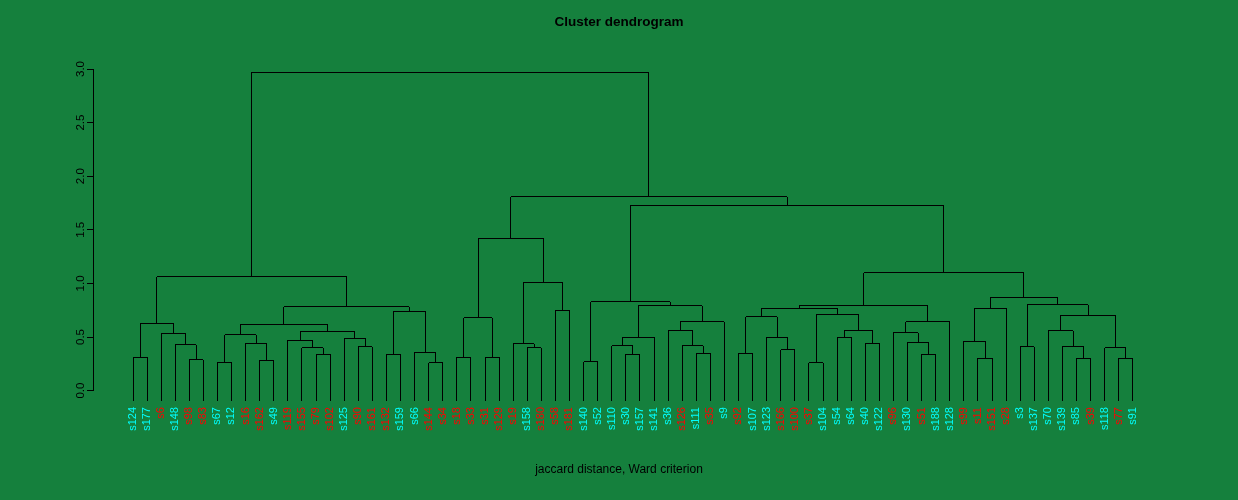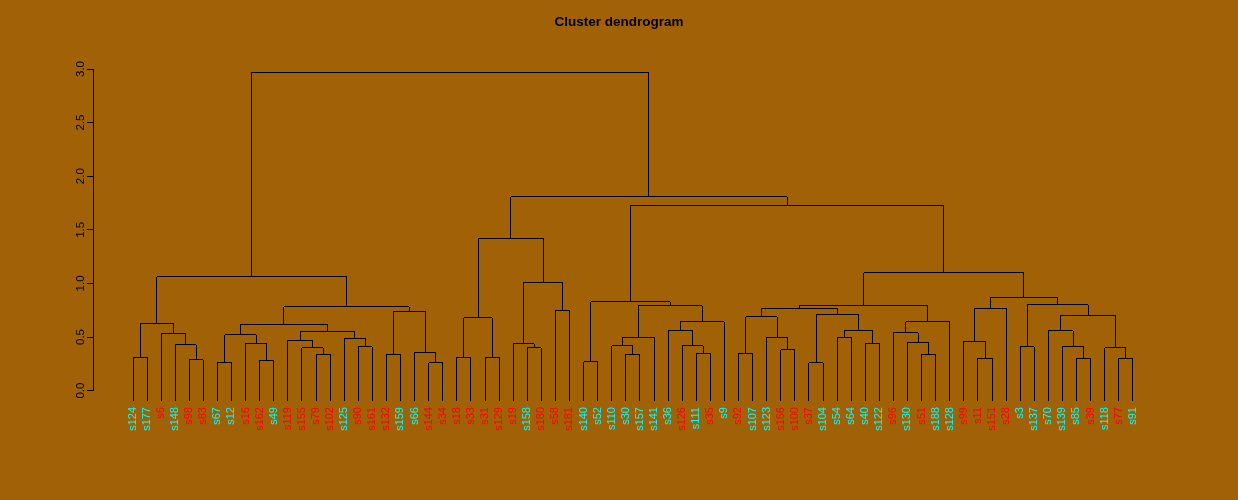--- a/index.html
+++ b/index.html
@@ -1,16 +1,16 @@
 <!DOCTYPE html>
 <html><head>
 <meta charset="utf-8">
 <style>
   html,body{margin:0;padding:0;background:#ffffff;}
-  #fig{position:relative;width:1238px;height:500px;background:#a16207;overflow:hidden;
+  #fig{position:relative;width:1238px;height:500px;background:#15803d;overflow:hidden;
        font-family:"Liberation Sans","DejaVu Sans",sans-serif;}
   #title{position:absolute;top:14px;left:0;width:100%;text-align:center;
          font-size:13.5px;font-weight:bold;color:#000;}
   #footer{position:absolute;top:462px;left:0;width:100%;text-align:center;
           font-size:12px;color:#000;}
   svg text{font-family:"Liberation Sans","DejaVu Sans",sans-serif;}
 </style>
 </head>
 <body>
 
@@ -311,13 +311,14 @@
       <text x="81" y="283.40000000000003" text-anchor="middle" dominant-baseline="middle" font-size="11.5px" fill="#000" transform="rotate(-90 81 283.40000000000003)">1.0</text>
       <line x1="93" y1="229.8" x2="87" y2="229.8" stroke="#000000" stroke-width="1" shape-rendering="crispEdges"></line>
       <text x="81" y="229.8" text-anchor="middle" dominant-baseline="middle" font-size="11.5px" fill="#000" transform="rotate(-90 81 229.8)">1.5</text>
       <line x1="93" y1="176.20000000000002" x2="87" y2="176.20000000000002" stroke="#000000" stroke-width="1" shape-rendering="crispEdges"></line>
       <text x="81" y="176.20000000000002" text-anchor="middle" dominant-baseline="middle" font-size="11.5px" fill="#000" transform="rotate(-90 81 176.20000000000002)">2.0</text>
       <line x1="93" y1="122.60000000000002" x2="87" y2="122.60000000000002" stroke="#000000" stroke-width="1" shape-rendering="crispEdges"></line>
       <text x="81" y="122.60000000000002" text-anchor="middle" dominant-baseline="middle" font-size="11.5px" fill="#000" transform="rotate(-90 81 122.60000000000002)">2.5</text>
       <line x1="93" y1="69" x2="87" y2="69" stroke="#000000" stroke-width="1" shape-rendering="crispEdges"></line>
       <text x="81" y="69" text-anchor="middle" dominant-baseline="middle" font-size="11.5px" fill="#000" transform="rotate(-90 81 69)">3.0</text>
     </svg>
+  <div id="footer">jaccard distance, Ward criterion</div>
 </div>
 
 </body></html>

